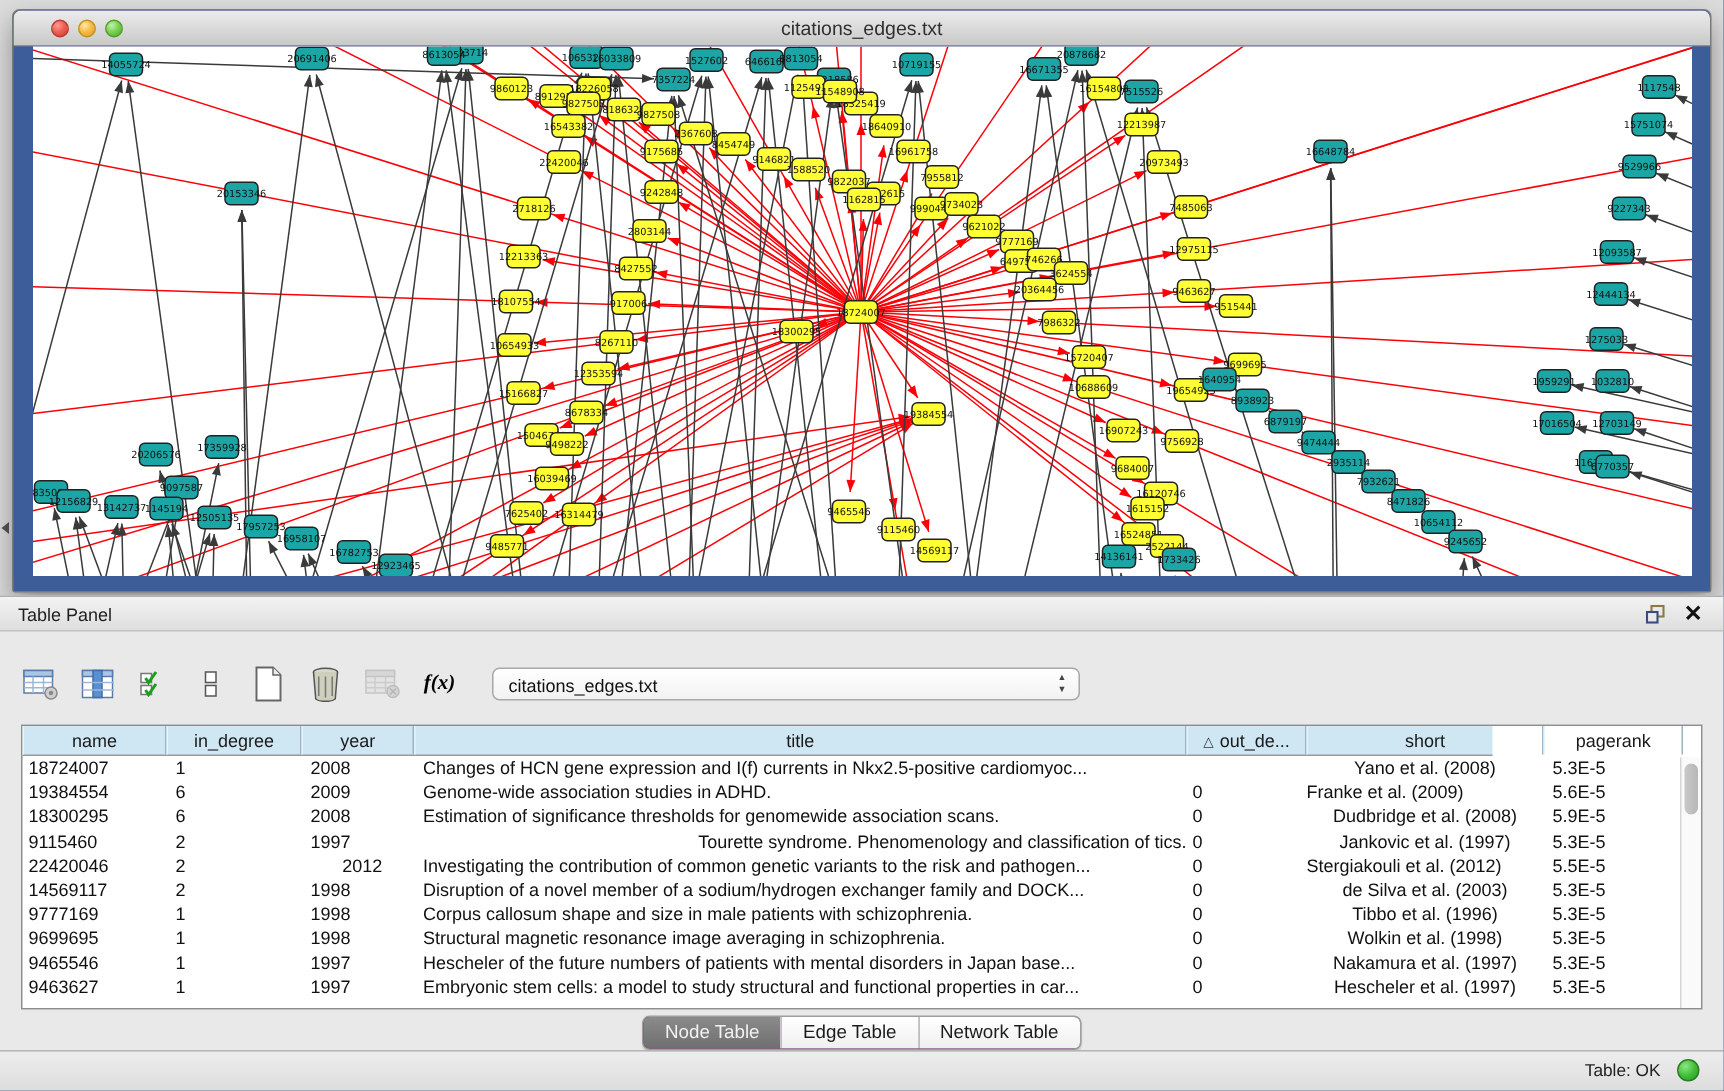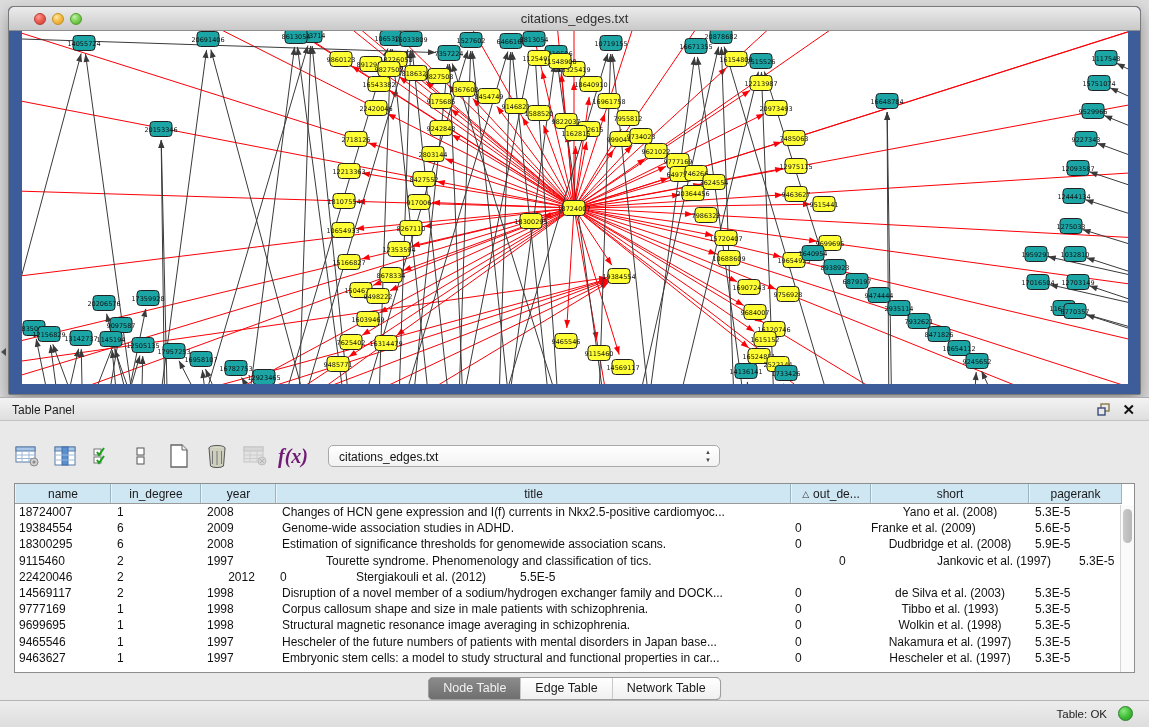--- a/index.html
+++ b/index.html
@@ -24,29 +24,29 @@
   
   .panel { position:absolute; left:0; top:397px; width:1149px; height:303px; background:#e9e9e9; }
   .panel-titlebar { position:absolute; left:0; top:0; width:100%; height:24px;
     background:linear-gradient(#f3f3f3,#dedede); border-top:1px solid #aeaeae; border-bottom:1px solid #c2c2c2; }
   .panel-title { position:absolute; left:12px; top:5px; font-size:12px; color:#1e1e1e; }
   .float-icon { position:absolute; right:38px; top:5px; width:14px; height:13px; cursor:pointer; }
   .close-icon { position:absolute; right:14px; top:3px; font-size:15px; font-weight:bold; color:#111; cursor:pointer; line-height:17px;}
 
   .toolbar { position:absolute; left:14px; top:44px; height:30px; display:flex; align-items:center; gap:12px; }
   .tbtn { width:26px; height:24px; display:flex; align-items:center; justify-content:center; cursor:pointer; }
-  .fx { font-family:"Liberation Serif", serif; font-style:italic; font-weight:bold; font-size:20px; color:#701a75; }
+  .fx { font-family:"Liberation Serif", serif; font-style:italic; font-weight:bold; font-size:14px; color:#000000; }
   .combo { position:relative; width:392px; height:22px; margin-left:10px; background:linear-gradient(#ffffff,#f2f2f2);
     border:1px solid #a9a9a9; border-radius:5px; font-size:12px; color:#111; cursor:pointer; }
   .combo .val { position:absolute; left:10px; top:4px; }
   .combo .arrows { position:absolute; right:8px; top:2px; font-size:6px; color:#444; line-height:8px; text-align:center; }
 
   .tablebox { position:absolute; left:14px; top:86px; width:1121px; height:190px; background:#ffffff;
     border:1px solid #8e8e8e; overflow:hidden; }
-  .thead { display:flex; height:20px; border-bottom:1px solid #9a9a9a; background:#cfe6f3; width:1107px; }
+  .thead { display:flex; height:20px; border-bottom:1px solid #9a9a9a; background:#cfe6f3; width:980px; }
   .th { flex:none; border-right:1px solid #9ab4c4; border-left:1px solid #e8f4fb; font-size:12px; color:#1a1a1a;
     display:flex; align-items:center; justify-content:center; cursor:pointer; white-space:nowrap; overflow:hidden; }
   .sortmark { font-size:9px; margin-right:4px; color:#333; }
   .trow { display:flex; height:16.2px; width:1107px; }
   .td { flex:none; font-size:12px; color:#111; white-space:nowrap; overflow:hidden; padding-top:1px; }
   .vsb { position:absolute; right:0; top:21px; width:14px; height:168px; background:#fafafa; border-left:1px solid #d5d5d5; }
   .vsb .thumb { position:absolute; left:2px; top:4px; width:9px; height:34px; background:linear-gradient(90deg,#c9c9c9,#b7b7b7); border-radius:5px; cursor:pointer;}
 
   .tabs { position:absolute; left:0; right:0; top:280px; display:flex; justify-content:center; }
   .seg { display:flex; border:1px solid #9e9e9e; border-radius:5px; overflow:hidden; background:#701a75;
@@ -787,49 +787,50 @@
           <div class="td" style="width: 75px; text-align: left; padding-left: 6px;">2008</div>
           <div class="td" style="width: 515px; text-align: left; padding-left: 6px;">Estimation of significance thresholds for genomewide association scans.</div>
           <div class="td" style="width: 80px; text-align: left; padding-left: 4px;">0</div>
           <div class="td" style="width: 158px; text-align: center; padding-left: 0px;">Dudbridge et al. (2008)</div>
           <div class="td" style="width: 93px; text-align: left; padding-left: 6px;">5.9E-5</div>
         </div>
         <div class="trow">
           <div class="td" style="width: 96px; text-align: left; padding-left: 4px;">9115460</div>
           <div class="td" style="width: 90px; text-align: left; padding-left: 6px;">2</div>
           <div class="td" style="width: 75px; text-align: left; padding-left: 6px;">1997</div>
-          <div class="td" style="width: 515px; text-align: left; padding-left: 6px; margin-left: 44px;">Tourette syndrome. Phenomenology and classification of tics.</div>
+          <div class="td" style="width: 515px; text-align: right; padding-left: 6px;">Tourette syndrome. Phenomenology and classification of tics.</div>
           <div class="td" style="width: 80px; text-align: left; padding-left: 4px;">0</div>
           <div class="td" style="width: 158px; text-align: center; padding-left: 0px;">Jankovic et al. (1997)</div>
           <div class="td" style="width: 93px; text-align: left; padding-left: 6px;">5.3E-5</div>
         </div>
         <div class="trow">
           <div class="td" style="width: 96px; text-align: left; padding-left: 4px;">22420046</div>
           <div class="td" style="width: 90px; text-align: left; padding-left: 6px;">2</div>
           <div class="td" style="width: 75px; text-align: center; padding-left: 6px;">2012</div>
+          <div class="td" style="width: 515px; text-align: left; padding-left: 6px;">Investigating the contribution of common genetic variants to the risk and pathogen...</div>
           <div class="td" style="width: 80px; text-align: left; padding-left: 4px;">0</div>
           <div class="td" style="width: 158px; text-align: left; padding-left: 0px;">Stergiakouli et al. (2012)</div>
           <div class="td" style="width: 93px; text-align: left; padding-left: 6px;">5.5E-5</div>
         </div>
         <div class="trow">
           <div class="td" style="width: 96px; text-align: left; padding-left: 4px;">14569117</div>
           <div class="td" style="width: 90px; text-align: left; padding-left: 6px;">2</div>
           <div class="td" style="width: 75px; text-align: left; padding-left: 6px;">1998</div>
           <div class="td" style="width: 515px; text-align: left; padding-left: 6px;">Disruption of a novel member of a sodium/hydrogen exchanger family and DOCK...</div>
           <div class="td" style="width: 80px; text-align: left; padding-left: 4px;">0</div>
           <div class="td" style="width: 158px; text-align: center; padding-left: 0px;">de Silva et al. (2003)</div>
           <div class="td" style="width: 93px; text-align: left; padding-left: 6px;">5.3E-5</div>
         </div>
         <div class="trow">
           <div class="td" style="width: 96px; text-align: left; padding-left: 4px;">9777169</div>
           <div class="td" style="width: 90px; text-align: left; padding-left: 6px;">1</div>
           <div class="td" style="width: 75px; text-align: left; padding-left: 6px;">1998</div>
           <div class="td" style="width: 515px; text-align: left; padding-left: 6px;">Corpus callosum shape and size in male patients with schizophrenia.</div>
           <div class="td" style="width: 80px; text-align: left; padding-left: 4px;">0</div>
-          <div class="td" style="width: 158px; text-align: center; padding-left: 0px;">Tibbo et al. (1993)</div>
+          <div class="td" style="width: 158px; text-align: center; padding-left: 0px;">Tibbo et al. (1996)</div>
           <div class="td" style="width: 93px; text-align: left; padding-left: 6px;">5.3E-5</div>
         </div>
         <div class="trow">
           <div class="td" style="width: 96px; text-align: left; padding-left: 4px;">9699695</div>
           <div class="td" style="width: 90px; text-align: left; padding-left: 6px;">1</div>
           <div class="td" style="width: 75px; text-align: left; padding-left: 6px;">1998</div>
           <div class="td" style="width: 515px; text-align: left; padding-left: 6px;">Structural magnetic resonance image averaging in schizophrenia.</div>
           <div class="td" style="width: 80px; text-align: left; padding-left: 4px;">0</div>
           <div class="td" style="width: 158px; text-align: center; padding-left: 0px;">Wolkin et al. (1998)</div>
           <div class="td" style="width: 93px; text-align: left; padding-left: 6px;">5.3E-5</div>

